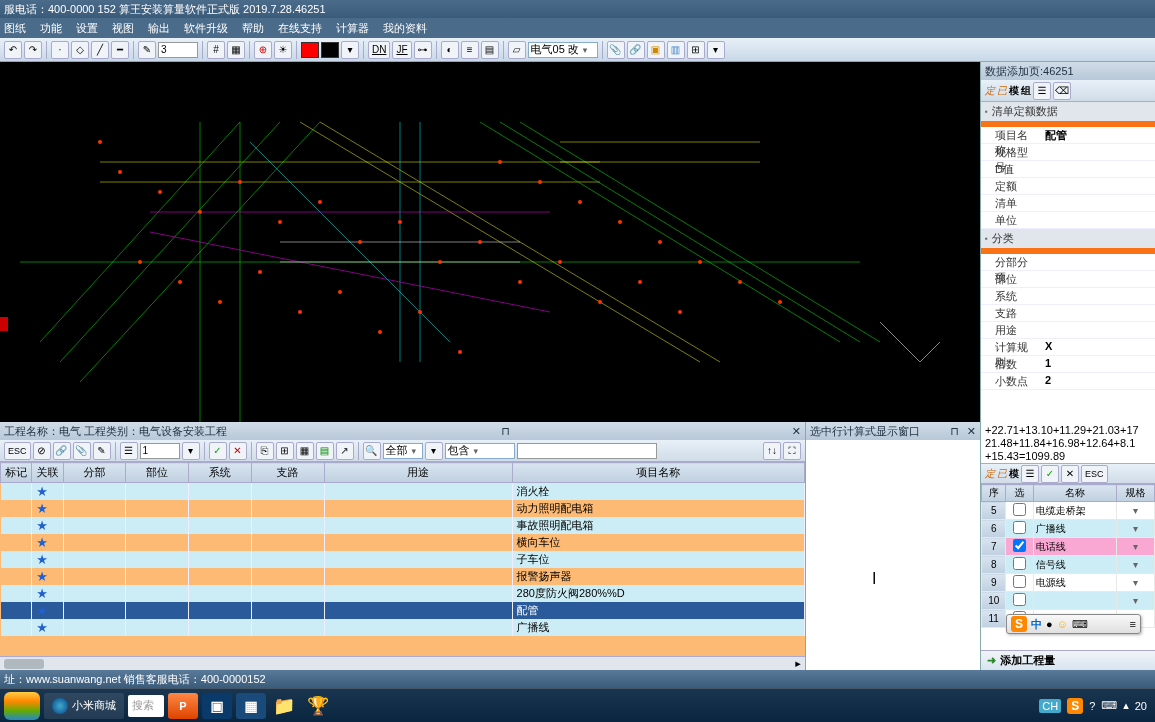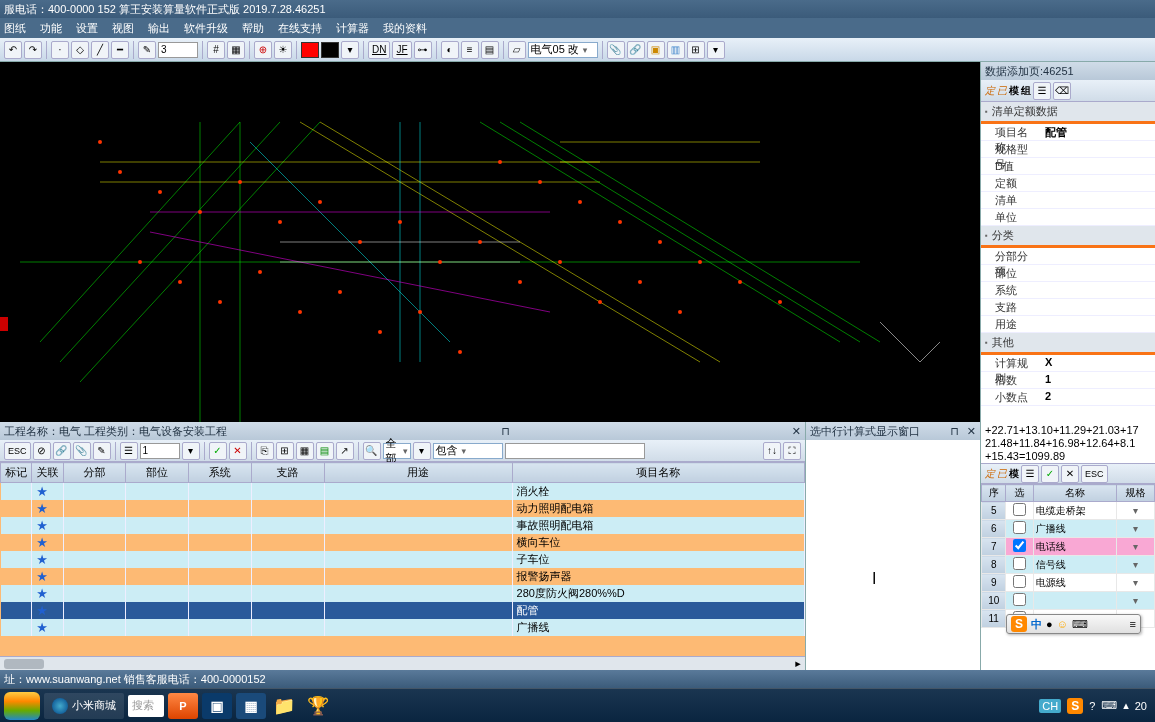--- a/index.html
+++ b/index.html
@@ -12,21 +12,21 @@
 .tool-sep { width: 1px; height: 18px; background: #aac; margin: 0 2px; }
 .tool-input { width: 40px; height: 16px; border: 1px solid #999; background: #fff; padding: 0 2px; font-size: 10px; }
 .color-box { width: 18px; height: 16px; border: 1px solid #333; }
 .main-area { flex: 0 0 auto; height: 360px; display: flex; }
 .viewport { flex: 1; background: #000; position: relative; overflow: hidden; }
 .viewport svg { width: 100%; height: 100%; }
 .right-panel { width: 175px; background: #e8f0f8; border-left: 1px solid #8aa; display: flex; flex-direction: column; }
 .panel-header { height: 18px; background: linear-gradient(#d0dce8, #b8c8d8); padding: 0 4px; display: flex; align-items: center; color: #234; font-size: 11px; }
 .panel-tools { height: 22px; background: linear-gradient(#e8f0f8, #d0dce8); display: flex; align-items: center; padding: 0 4px; gap: 2px; border-bottom: 1px solid #aac; }
 .prop-grid { flex: 1; overflow-y: auto; background: #fff; }
-.prop-section { background: #e0e6ec; padding: 2px 4px; color: #333; display: flex; align-items: center; border-bottom: 3px solid #f97316; }
+.prop-section { background: #e0e6ec; padding: 2px 4px; color: #333; display: flex; align-items: center; border-bottom: 6px solid #f97316; }
 .prop-section::before { content: "▪"; margin-right: 4px; font-size: 8px; color: #666; }
 .prop-row { display: flex; border-bottom: 1px solid #eef; height: 17px; }
 .prop-label { width: 60px; padding: 1px 4px 1px 14px; color: #333; }
 .prop-value { flex: 1; padding: 1px 4px; color: #000; font-weight: bold; }
 .left-mid-header { height: 18px; background: linear-gradient(#d0dce8, #b8c8d8); padding: 0 4px; display: flex; align-items: center; color: #234; }
 .left-mid-header .close { margin-left: auto; cursor: pointer; }
 .left-mid-tools { height: 22px; background: linear-gradient(#e8f0f8, #d0dce8); display: flex; align-items: center; padding: 0 4px; gap: 2px; border-bottom: 1px solid #aac; }
 .left-mid-tools .wide { flex: 0 0 auto; }
 .data-table { flex: 1; background: #fdba74; overflow: auto; }
 .data-table table { width: 100%; border-collapse: collapse; }
@@ -250,21 +250,20 @@
           <div class="prop-value"></div>
         </div>
         <div class="prop-row">
           <div class="prop-label">支路</div>
           <div class="prop-value"></div>
         </div>
         <div class="prop-row">
           <div class="prop-label">用途</div>
           <div class="prop-value"></div>
         </div>
-        <div class="prop-section">其他</div>
         <div class="prop-row">
           <div class="prop-label">计算规则</div>
           <div class="prop-value">X</div>
         </div>
         <div class="prop-row">
           <div class="prop-label">倍数</div>
           <div class="prop-value">1</div>
         </div>
         <div class="prop-row">
           <div class="prop-label">小数点</div>
@@ -295,21 +294,21 @@
       <span class="tool-btn" style="color:#0a0">✓</span>
       <span class="tool-btn" style="color:#c00">✕</span>
       <span class="tool-sep"></span>
       <span class="tool-btn">⎘</span>
       <span class="tool-btn">⊞</span>
       <span class="tool-btn">▦</span>
       <span class="tool-btn" style="color:#080">▤</span>
       <span class="tool-btn">↗</span>
       <span class="tool-sep"></span>
       <span class="tool-btn">🔍</span>
-      <span class="combo wide" style="width:28px">
+      <span class="combo wide" style="width:40px">
           <span>全部</span>
         </span>
       <span class="tool-btn">▾</span>
       <span class="combo wide" style="width:70px">
           <span>包含</span>
         </span>
       <input class="tool-input" style="width: 140px;">
       <span class="tool-btn" style="margin-left:auto">↑↓</span>
       <span class="tool-btn">⛶</span>
     </div>
@@ -500,20 +499,23 @@
             </tr>
             <tr>
               <td style="background:linear-gradient(#d8e4f0,#c0d0e0);text-align:center">11</td>
               <td style="text-align:center"><input type="checkbox" style=""></td>
               <td></td>
               <td class="dd">▾</td>
             </tr>
           </tbody>
       </table>
     </div>
+    <div class="add-btn">
+      <b>添加工程量</b>
+    </div>
   </div>
 </div>
 
 <div class="status-bar1">
   <span>址：www.suanwang.net 销售客服电话：400-0000152</span>
 </div>
 
 <div class="taskbar">
   <div class="start-btn"></div>
   <div class="task-item">

